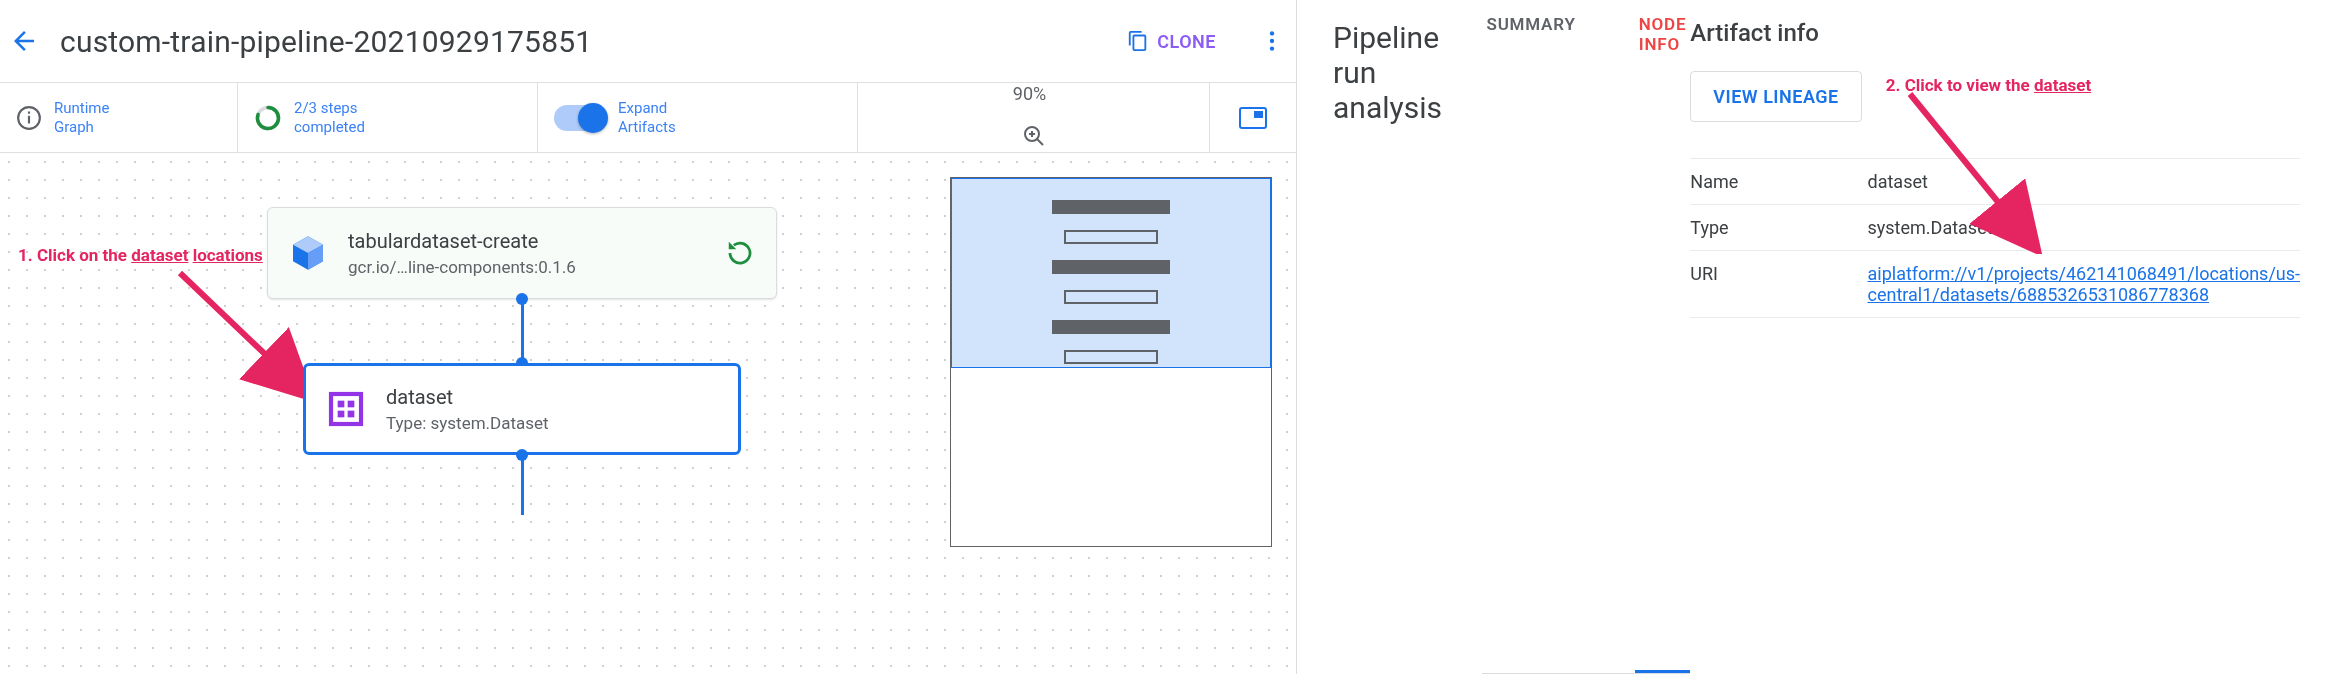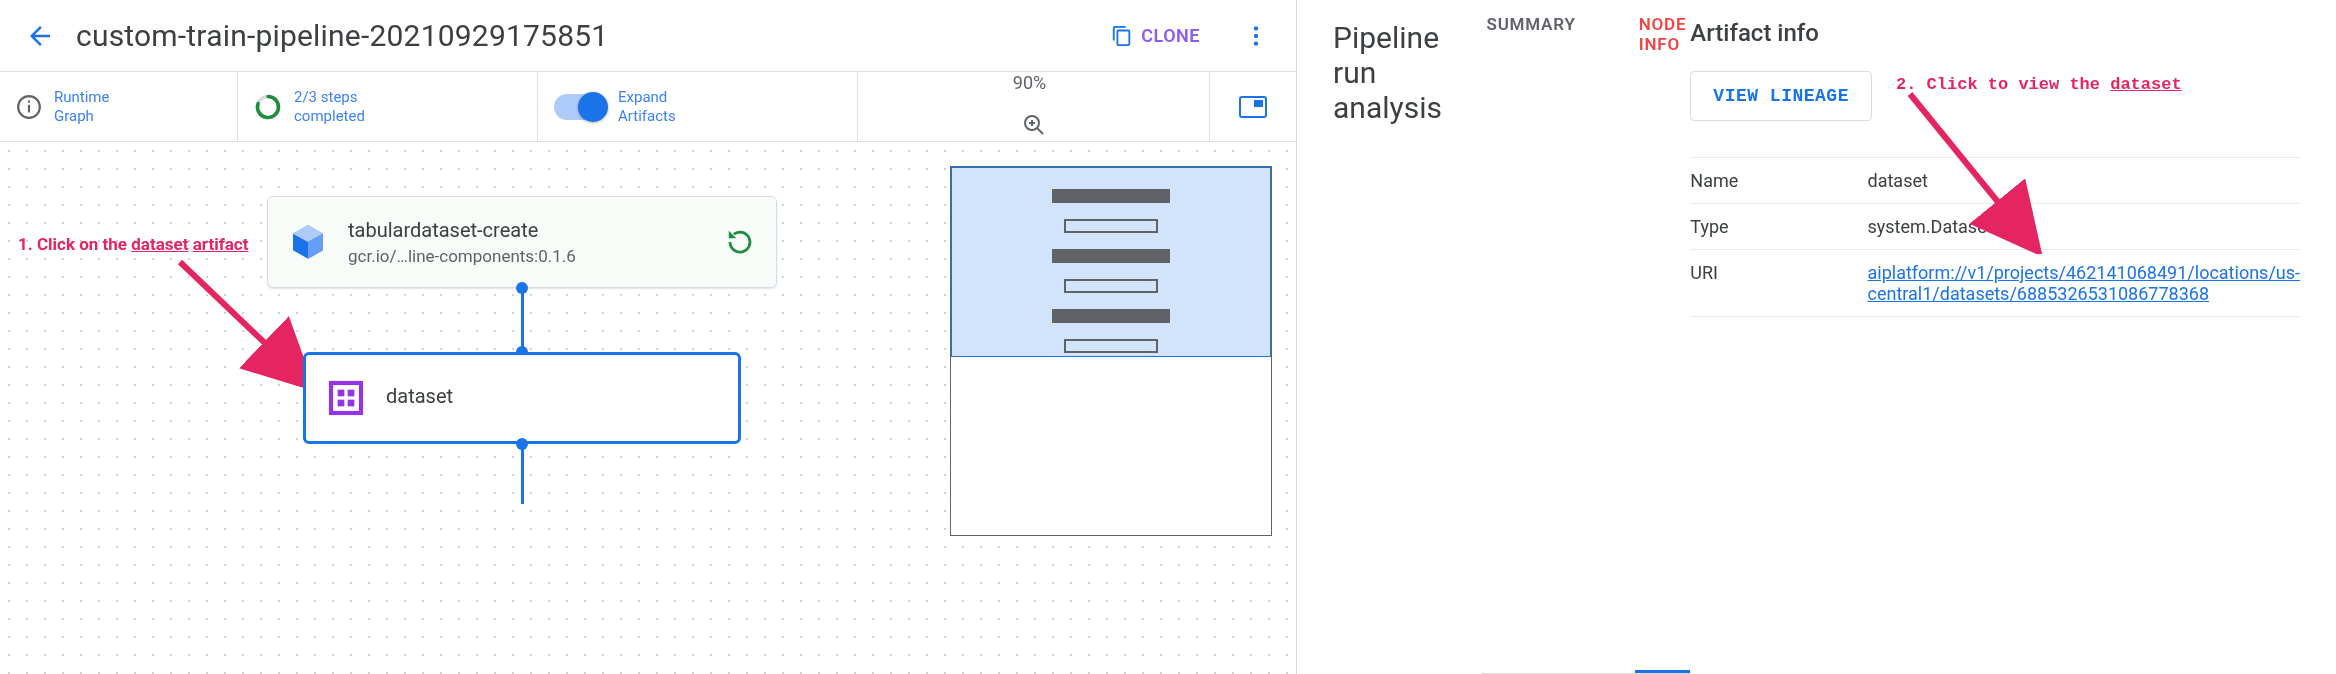--- a/index.html
+++ b/index.html
@@ -10,21 +10,21 @@
     background: #fff;
     width: 2336px;
     height: 674px;
     overflow: hidden;
   }
   .app { display: flex; width: 100%; height: 100%; }
   .left-pane { flex: 0 0 1297px; display: flex; flex-direction: column; border-right: 1px solid #dadce0; }
   .right-pane { flex: 1; display: flex; flex-direction: row; padding: 0 36px; }
 
   
-  .header { display: flex; align-items: center; height: 72px; padding: 0 16px; border-bottom: 1px solid #e0e0e0; }
+  .header { display: flex; align-items: center; height: 83px; padding: 0 0; border-bottom: 1px solid #e0e0e0; }
   .back-btn { width: 48px; height: 48px; display:flex; align-items:center; justify-content:center; margin-right: 12px; }
   .header-title { font-size: 30px; color: #3c4043; font-weight: 400; flex: 1; letter-spacing: .2px; }
   .clone-btn { display:flex; align-items:center; gap:8px; color:#8b5cf6; font-weight:600; font-size:18px; padding: 10px 16px; letter-spacing:.5px; }
   .more-btn { width:48px; height:48px; display:flex; align-items:center; justify-content:center; margin-left: 16px; }
 
   
   .toolbar { display:flex; align-items:stretch; height: 70px; border-bottom: 1px solid #e0e0e0; }
   .tb-cell { display:flex; align-items:center; padding: 0 16px; border-right: 1px solid #e0e0e0; gap: 12px; }
   .tb-cell:last-child { border-right: none; }
   .tb-label { font-size:15px; color:#3b82f6; line-height: 1.25; }
@@ -170,21 +170,21 @@
               <rect x="1" y="1" width="26" height="20" rx="2" fill="none" stroke="#1a73e8" stroke-width="2"></rect>
               <rect x="15" y="4" width="9" height="7" fill="#1a73e8"></rect>
             </svg>
         </span>
       </div>
     </div>
 
     <div class="canvas">
 
       <div class="anno" style="left:18px; top:92px;">
-        <span>1. Click on the </span><span class="u">dataset</span><span> </span><span class="u">artifact</span>
+        <span>1. Click on the </span><span class="u">dataset</span><span> </span><span class="u">locations</span>
       </div>
       <svg class="arrow" style="left:170px; top:110px;" width="160" height="140">
         <defs>
             <marker id="ah1" markerWidth="12" markerHeight="12" refX="6" refY="6" orient="auto">
               <path d="M0,0 L12,6 L0,12 z" fill="#e52562"></path>
             </marker>
           </defs>
         <line x1="10" y1="10" x2="120" y2="115" stroke="#e52562" stroke-width="6" marker-end="url(#ah1)"></line>
       </svg>
 
@@ -217,20 +217,21 @@
           <svg width="40" height="40" viewBox="0 0 24 24">
               <rect x="3" y="3" width="18" height="18" fill="none" stroke="#9334e6" stroke-width="2.5"></rect>
               <rect x="7" y="7" width="4" height="4" fill="#9334e6"></rect>
               <rect x="13" y="7" width="4" height="4" fill="#9334e6"></rect>
               <rect x="7" y="13" width="4" height="4" fill="#9334e6"></rect>
               <rect x="13" y="13" width="4" height="4" fill="#9334e6"></rect>
             </svg>
         </div>
         <div class="node-text">
           <div class="node-title">dataset</div>
+          <div class="node-sub">Type: system.Dataset</div>
         </div>
       </div>
 
       <div class="edge-line" style="left:521px; top:302px; width:3px; height:60px;"></div>
       <div class="edge-dot" style="left:522px; top:302px;"></div>
 
       <div class="minimap">
         <div class="mm-viewport"></div>
         <div class="mm-bar" style="top:22px;  width:118px; height:14px;"></div>
         <div class="mm-barh" style="top:52px;  width:94px;  height:14px;"></div>
@@ -246,21 +247,21 @@
   <div class="right-pane">
     <div class="rp-title">Pipeline run analysis</div>
     <div class="tabs">
       <div class="tab">SUMMARY</div>
       <div class="tab active">NODE INFO</div>
     </div>
 
     <div style="position:relative;">
       <div class="section-h">Artifact info</div>
 
-      <div style="display:flex; align-items:flex-start; gap:24px; position:relative;font-family:Liberation Mono, monospace;">
+      <div style="display:flex; align-items:flex-start; gap:24px; position:relative;">
         <div class="lineage-btn">VIEW LINEAGE</div>
         <div class="anno" style="position:relative; top:4px;">
           <span>2. Click to view the </span><span class="u">dataset</span>
         </div>
       </div>
       <svg class="arrow" style="left:200px; top:84px;" width="180" height="170">
         <defs>
             <marker id="ah2" markerWidth="12" markerHeight="12" refX="6" refY="6" orient="auto">
               <path d="M0,0 L12,6 L0,12 z" fill="#e52562"></path>
             </marker>

